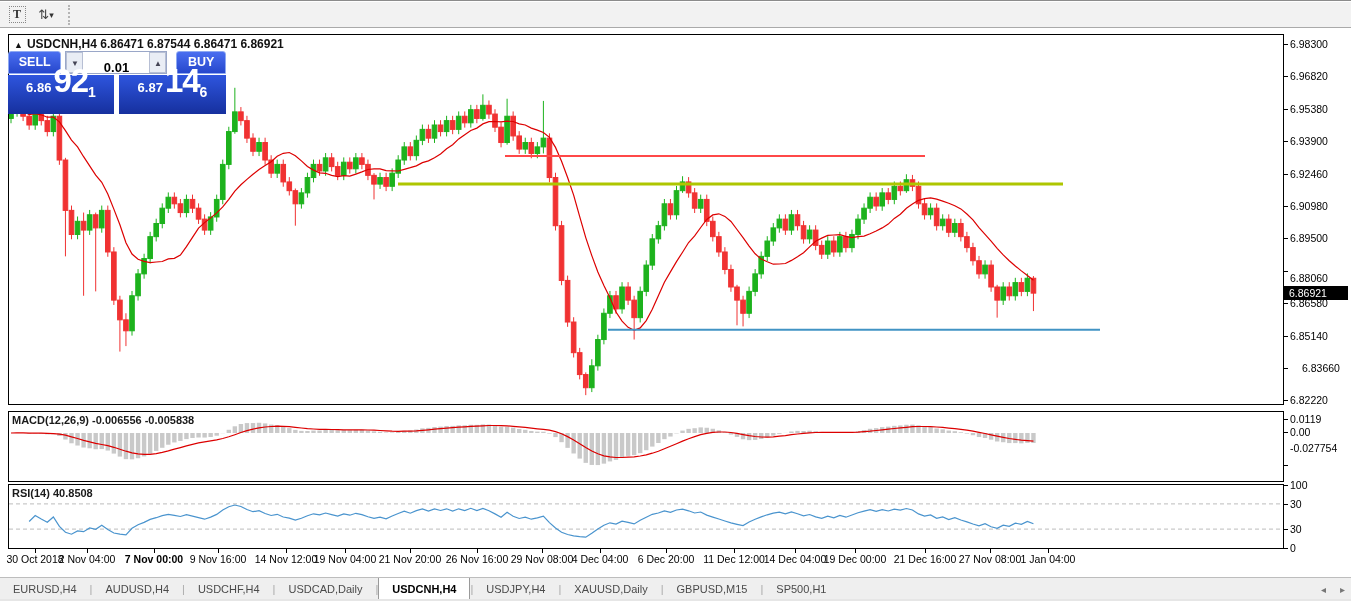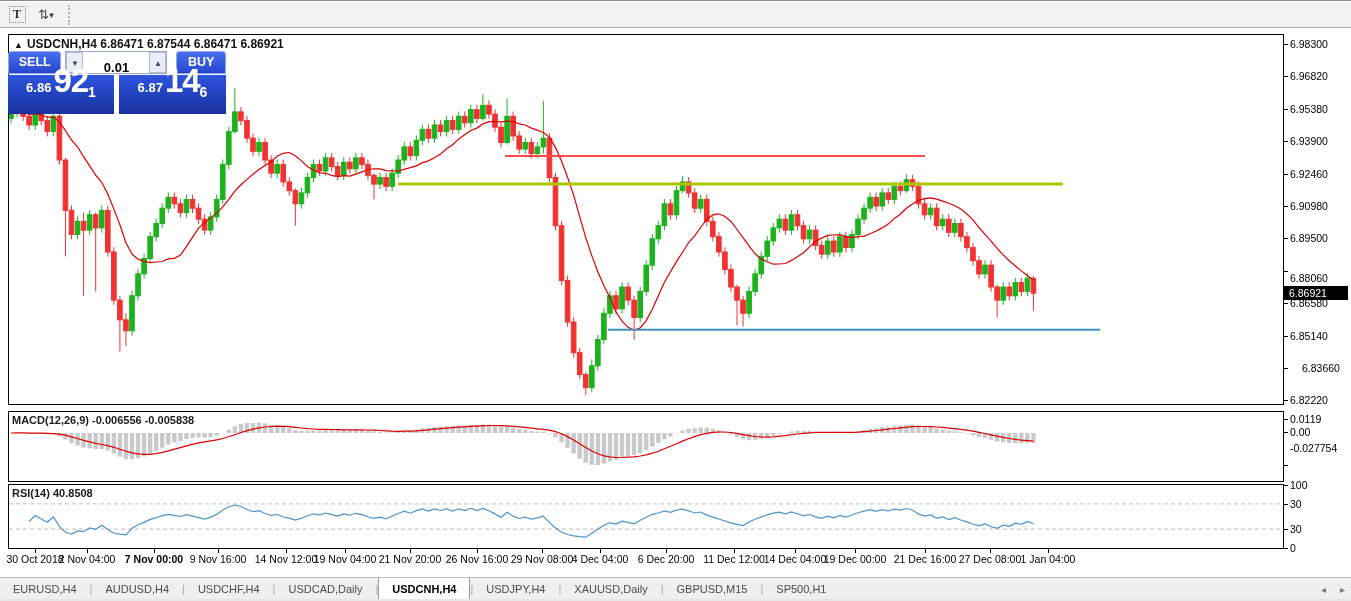--- a/index.html
+++ b/index.html
@@ -716,21 +716,21 @@
         <div class="time-label" style="left: 666px;">6 Dec 20:00</div>
         <div class="time-tick" style="left: 734px;"></div>
         <div class="time-label" style="left: 734px;">11 Dec 12:00</div>
         <div class="time-tick" style="left: 795px;"></div>
         <div class="time-label" style="left: 795px;">14 Dec 04:00</div>
         <div class="time-tick" style="left: 855px;"></div>
         <div class="time-label" style="left: 855px;">19 Dec 00:00</div>
         <div class="time-tick" style="left: 925px;"></div>
         <div class="time-label" style="left: 925px;">21 Dec 16:00</div>
         <div class="time-tick" style="left: 990px;"></div>
-        <div class="time-label" style="left: 990px;">27 Dec 08:00</div>
+        <div class="time-label" style="left: 990px;">27 Nov 08:00</div>
         <div class="time-tick" style="left: 1048px;"></div>
         <div class="time-label" style="left: 1048px;">1 Jan 04:00</div>
       </div>
   </div>
 
   <div id="tabbar">
     <div id="tabs-host" style="display:flex;">
         <div class="sym-tab">EURUSD,H4</div>
         <div class="tab-sep">|</div>
         <div class="sym-tab">AUDUSD,H4</div>

